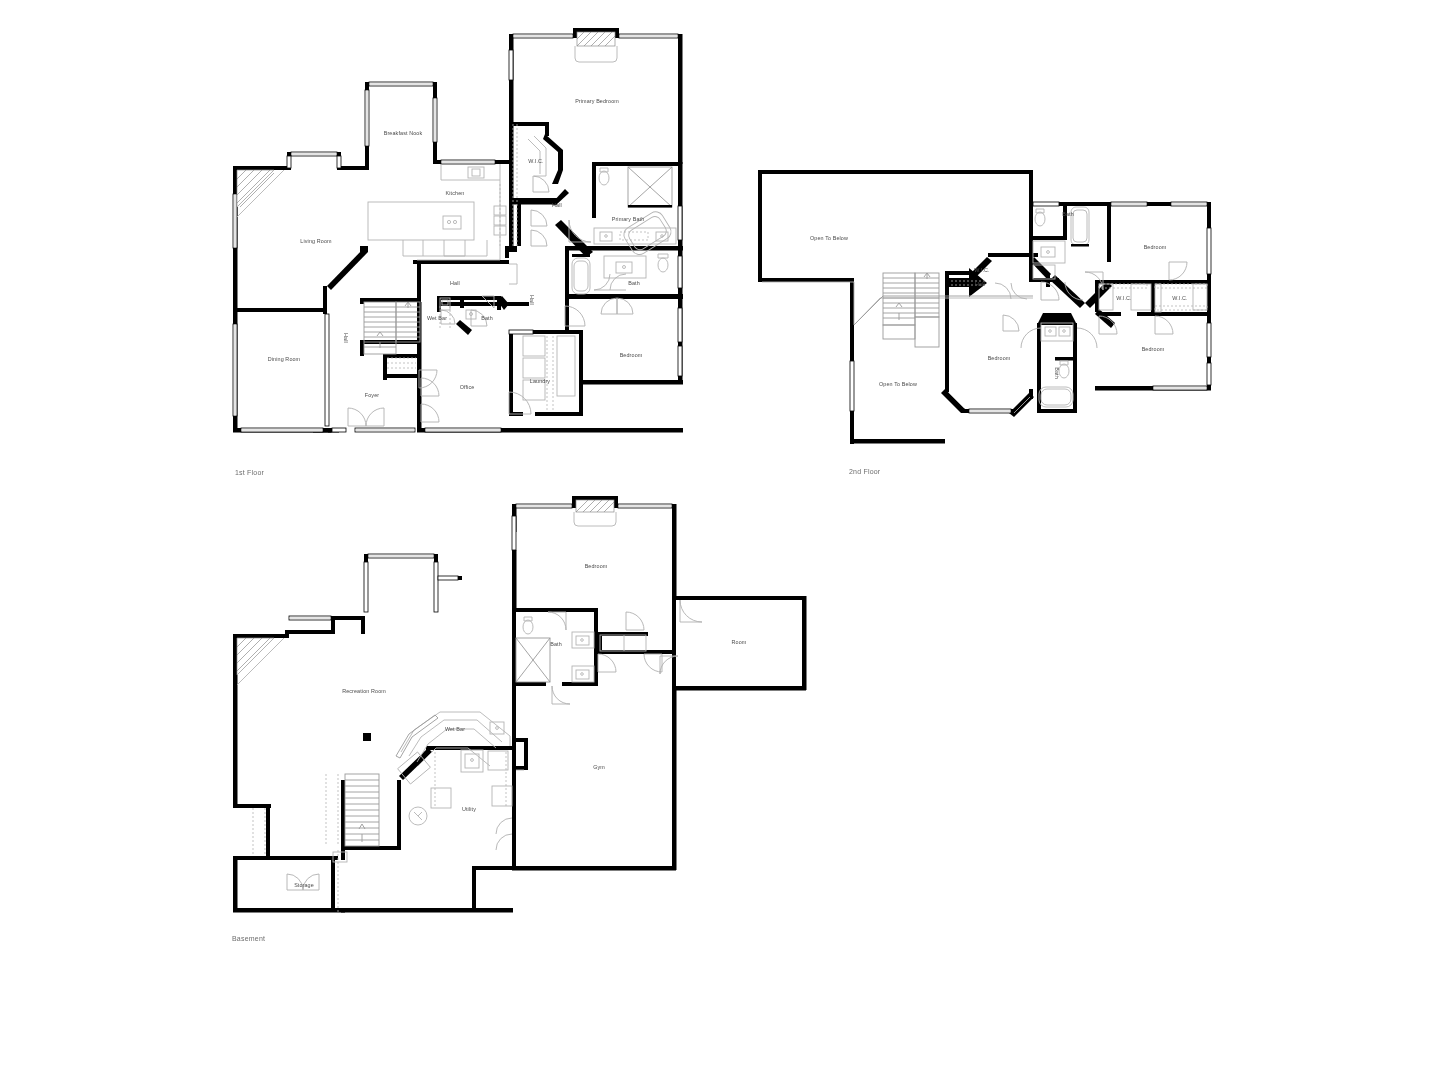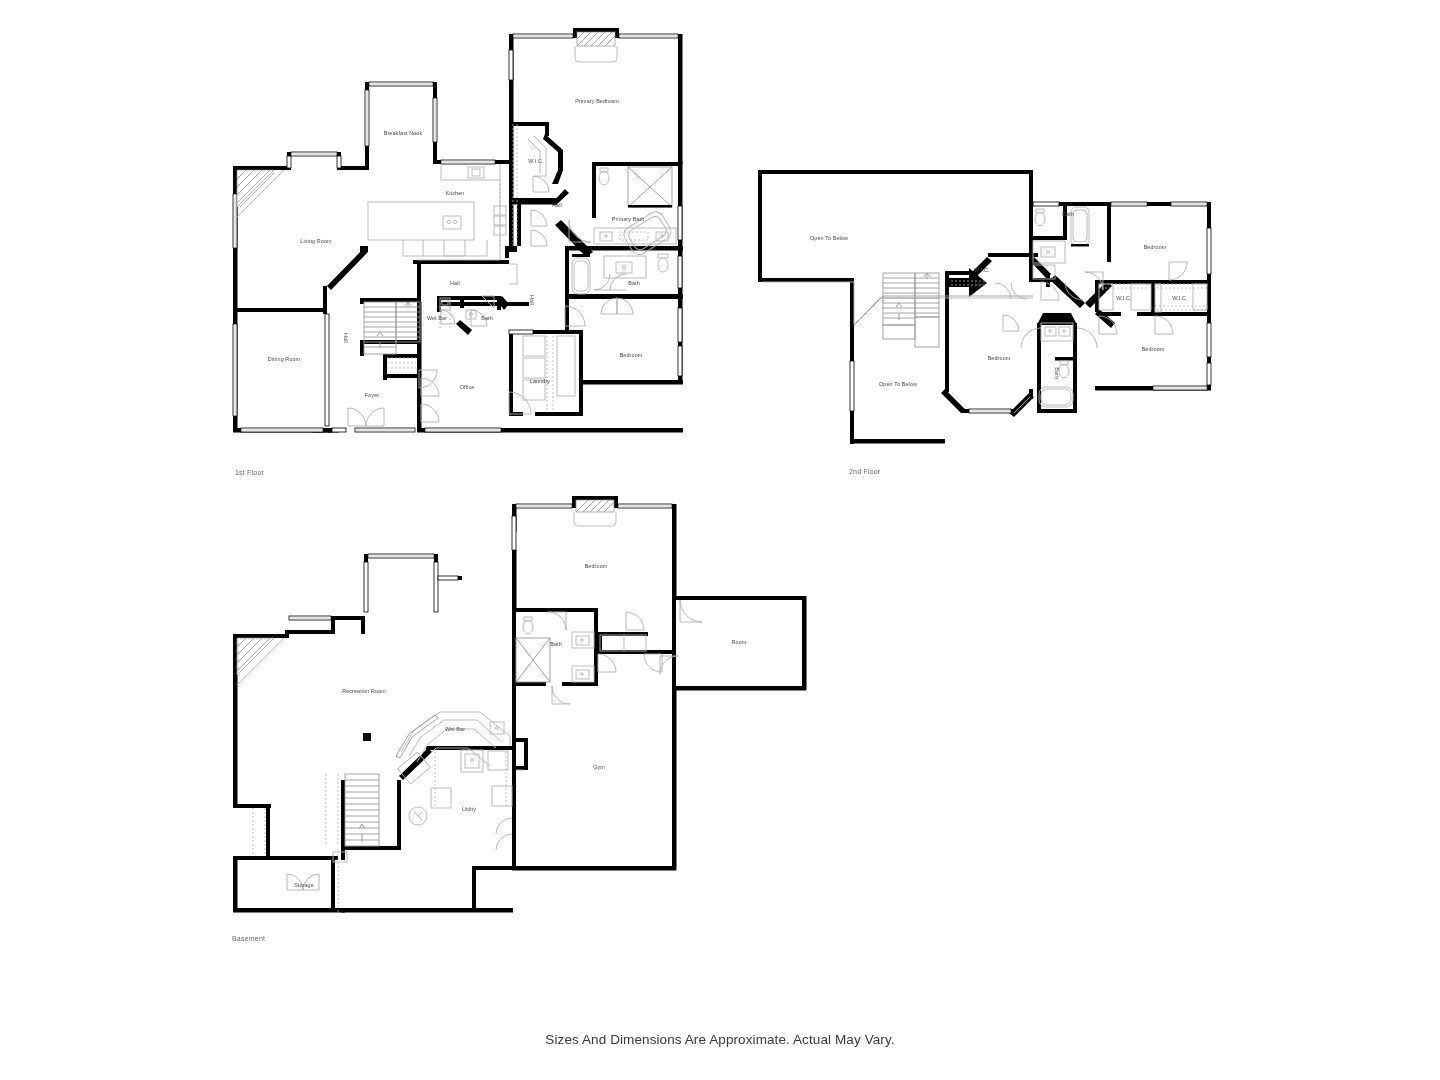--- a/index.html
+++ b/index.html
@@ -699,15 +699,14 @@
       <text class="rlabel" x="511" y="153">Room</text>
       <text class="rlabel" x="136" y="202">Recreation Room</text>
       <text class="rlabel" x="227" y="240">Wet Bar</text>
       <text class="rlabel" x="371" y="278">Gym</text>
       <text class="rlabel" x="241" y="320">Utility</text>
       <text class="rlabel" x="76" y="396">Storage</text>
     </g>
   </svg>
   <div class="floorlabel" style="left:232px; top:935px;">Basement</div>
 
-  <div id="caption">Sizes And Dimensions Are Approximate. Actual May Vary.</div>
 
 </div>
 
 </body></html>

